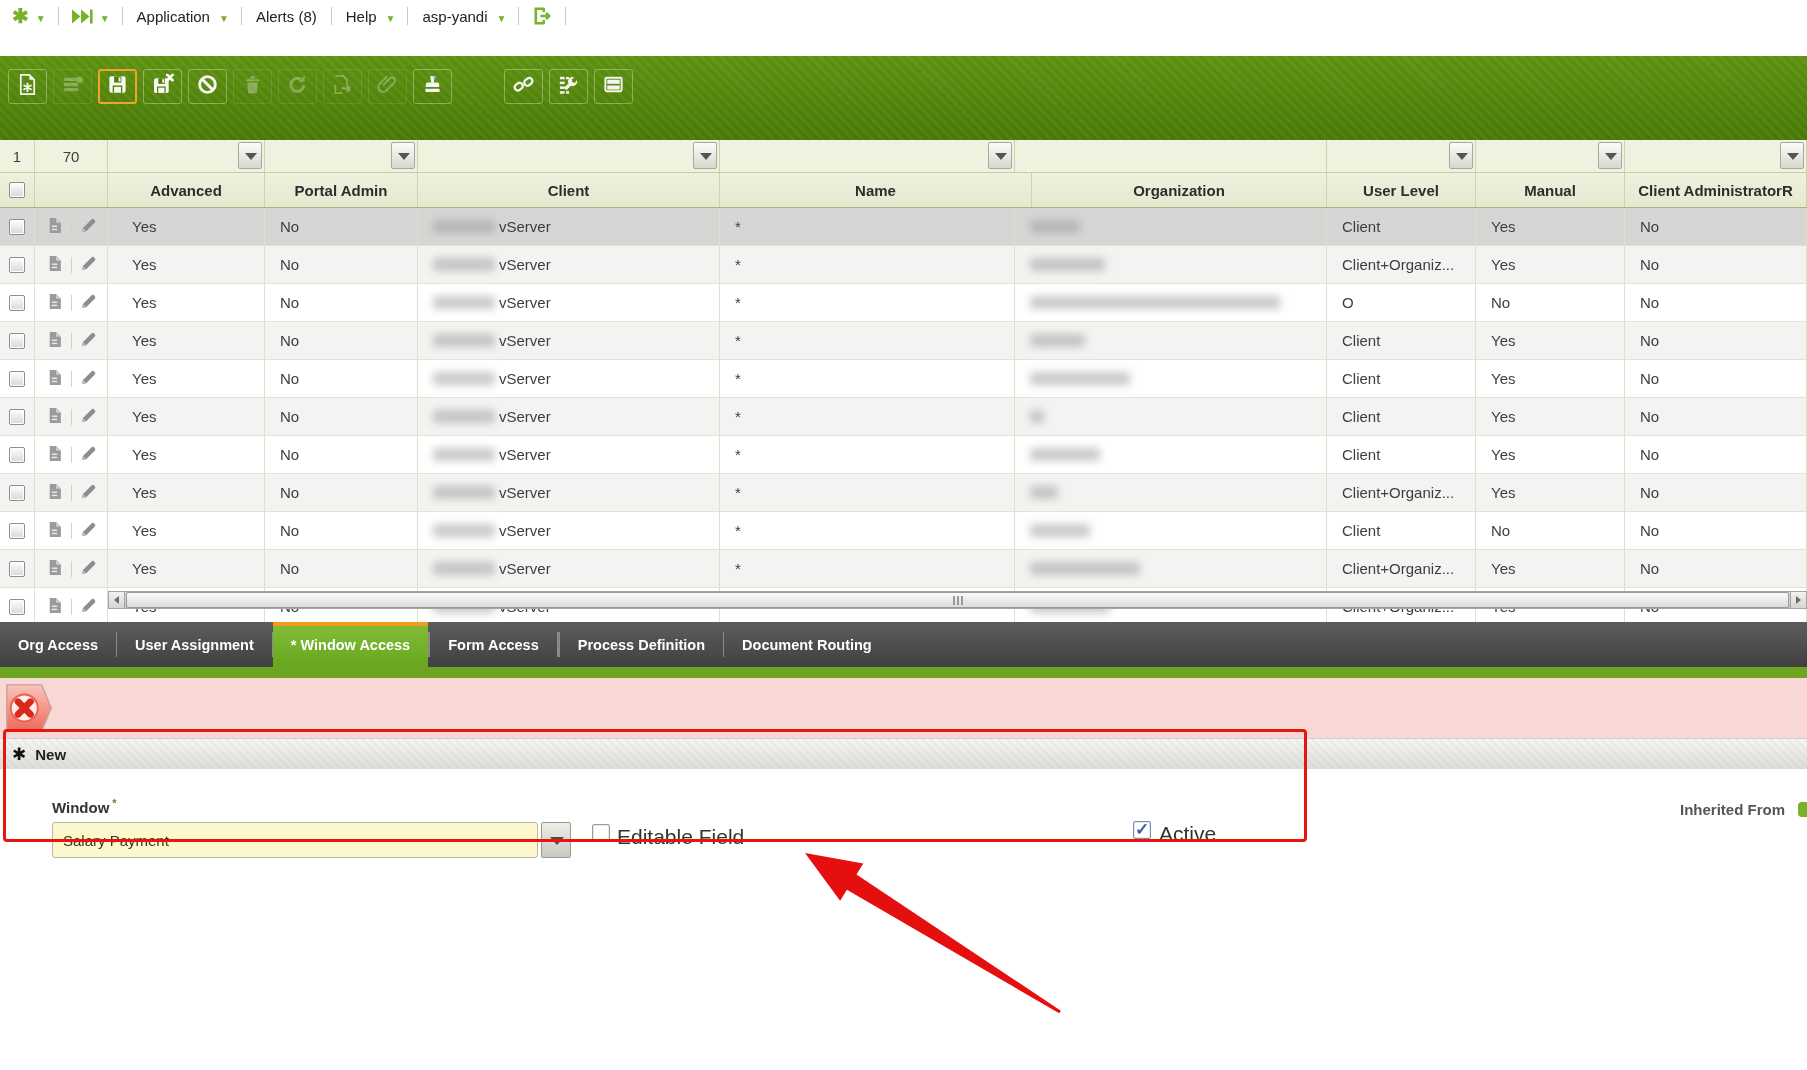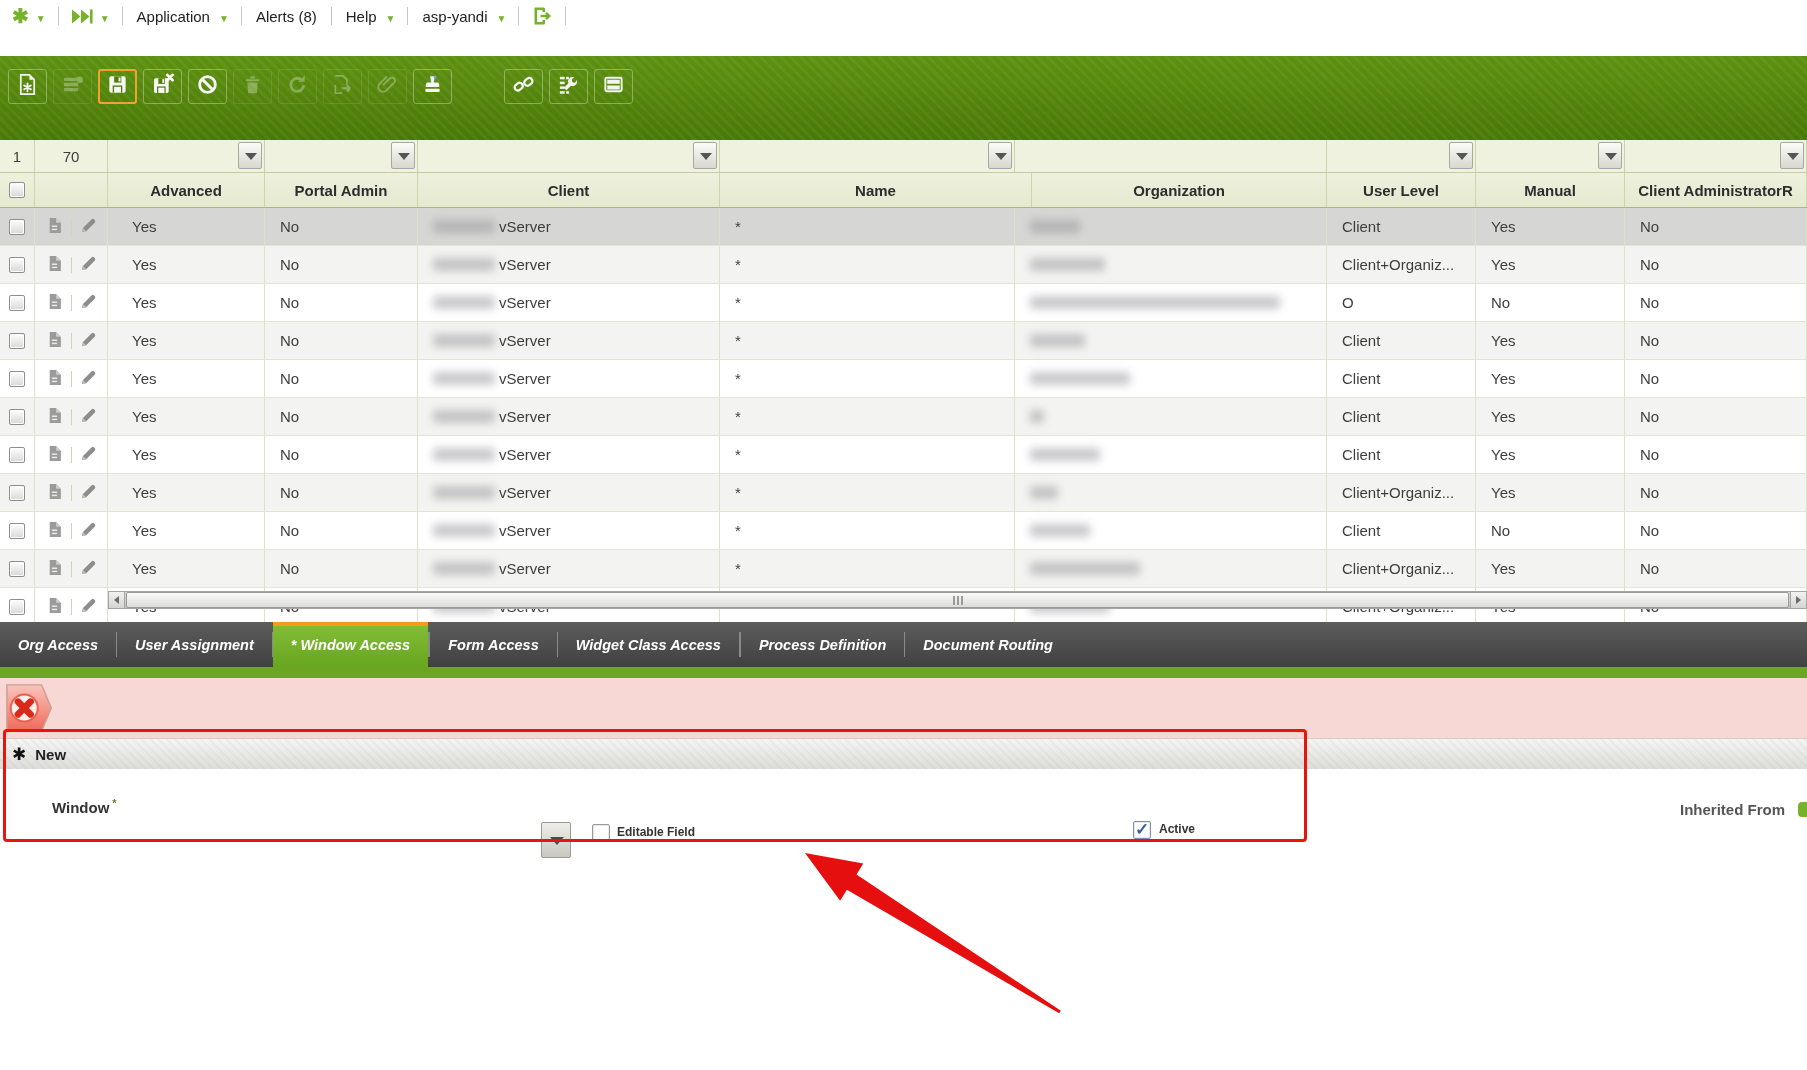--- a/index.html
+++ b/index.html
@@ -71,21 +71,21 @@
   .sarrow::after{content:"";position:absolute;top:4px;left:5px;border-top:4px solid transparent;border-bottom:4px solid transparent;}
   .sarrow.left::after{border-right:5px solid #6b6b6b;}
   .sarrow.right::after{border-left:5px solid #6b6b6b;}
   .sthumb{position:absolute;left:17px;right:17px;top:0;height:16px;border:1px solid #9a9a98;border-radius:2px;
     background:linear-gradient(#fafaf8,#dcdcda);}
   .sthumb::after{content:"";position:absolute;left:50%;top:3px;margin-left:-5px;width:10px;height:9px;
     background:linear-gradient(90deg,#9a9a98 0 2px,rgba(0,0,0,0) 2px 4px,#9a9a98 4px 6px,rgba(0,0,0,0) 6px 8px,#9a9a98 8px 10px);}
 
   
   .tabstrip{height:45px;display:flex;align-items:stretch;background:linear-gradient(#5d5d5d,#404040);}
-  .dtab{display:flex;align-items:center;padding:10px 18px;color:#fff;font-size:14.5px;font-weight:bold;cursor:pointer;white-space:nowrap;font-style:italic;}
+  .dtab{display:flex;align-items:center;padding:10px 18px;color:#fff;font-size:14.5px;font-weight:bold;cursor:pointer;white-space:nowrap;}
   .dtab.active{background:linear-gradient(#84be38,#68a61f);box-shadow:inset 0 4px 0 #f6991e;}
   .dsep{width:1px;background:#8a8a8a;margin:10px 0;}
   .greenband{height:11px;background:#6da421;}
 
   
   .errorpanel{height:60px;background:#f8d8d4;display:flex;align-items:center;}
   .erricon{width:62px;display:flex;justify-content:center;}
   .errtext .t{font-size:15px;font-weight:bold;color:#bf4517;}
   .errtext .m{font-size:15px;color:#a63c1e;margin-top:4px;}
 
@@ -102,21 +102,21 @@
   .req{font-size:11px;color:#6b7a3a;vertical-align:super;margin-left:3px;}
   .winput{position:absolute;left:52px;top:53px;width:486px;height:36px;border:1px solid #b9b9a9;border-radius:3px;
     background:#fbf8cc;font-family:"Liberation Sans",sans-serif;font-size:15px;color:#333;padding-left:10px;}
   .dropbtn{position:absolute;left:541px;top:53px;width:30px;height:36px;border:1px solid #9a9a96;border-radius:2px;
     background:linear-gradient(#eeeee8,#c9c9c1);cursor:pointer;}
   .dropbtn::after{content:"";position:absolute;left:8px;top:14px;border-left:7px solid transparent;border-right:7px solid transparent;border-top:8px solid #4a4a4a;}
   .cb18{position:absolute;width:18px;height:18px;border:1px solid #9a9a9a;border-radius:2px;background:#fff;
     box-shadow:inset 0 0 0 1px #e8e8e8;cursor:pointer;}
   .cb18.checked{border-color:#7a8fc0;}
   .cb18.checked::after{content:"✓";position:absolute;top:-3px;left:1px;font-size:17px;font-weight:bold;color:#3c5ea6;}
-  .cblabel{position:absolute;font-size:12px;font-weight:bold;color:#333;}
+  .cblabel{position:absolute;font-size:21px;font-weight:normal;color:#333;}
   .inherited{position:absolute;top:32px;right:22px;font-size:15px;font-weight:bold;color:#555;}
   .inh-icon{position:absolute;top:33px;right:0;width:9px;height:15px;background:#76b22a;border-radius:4px 0 0 4px;}
 
   
   .ann-rect{position:absolute;left:3px;top:729px;width:1304px;height:113px;border:3px solid #e8150d;border-radius:4px;pointer-events:none;z-index:50;}
   .ann-arrow{position:absolute;left:0;top:0;width:1807px;height:1070px;pointer-events:none;z-index:51;}
 </style>
 </head>
 <body>
 
@@ -681,21 +681,20 @@
   <div class="tabstrip" id="detailTabs">
       <div class="dtab">Org Access</div>
       <div class="dsep"></div>
       <div class="dtab">User Assignment</div>
       <div class="dsep"></div>
       <div class="dtab active">* Window Access</div>
       <div class="dsep"></div>
       <div class="dsep"></div>
       <div class="dtab">Form Access</div>
       <div class="dsep"></div>
-      <div class="dtab">Widget Class Access</div>
       <div class="dsep"></div>
       <div class="dsep"></div>
       <div class="dtab">Process Definition</div>
       <div class="dsep"></div>
       <div class="dtab">Document Routing</div>
     </div>
   <div class="greenband"></div>
 
   <div class="errorpanel">
     <div class="erricon">
@@ -715,20 +714,21 @@
 
   <div class="newbar">
     <span class="ast"></span>
     <span class="nlbl">New</span>
   </div>
 
   <div class="formarea">
     <div class="flabel" style="left:52px;top:28px;">
       <span>Window</span><span class="req">*</span>
     </div>
+    <input class="winput" value="Salary Payment" style="">
     <div class="dropbtn"></div>
     <div class="cb18" style="left:592px;top:55px;" id="cbEditable"></div>
     <div class="cblabel" style="left:617px;top:56px;">Editable Field</div>
     <div class="cb18 checked" style="left:1133px;top:52px;" id="cbActive"></div>
     <div class="cblabel" style="left:1159px;top:53px;">Active</div>
     <div class="inherited">Inherited From</div>
     <div class="inh-icon"></div>
   </div>
 
   <div class="ann-rect"></div>

